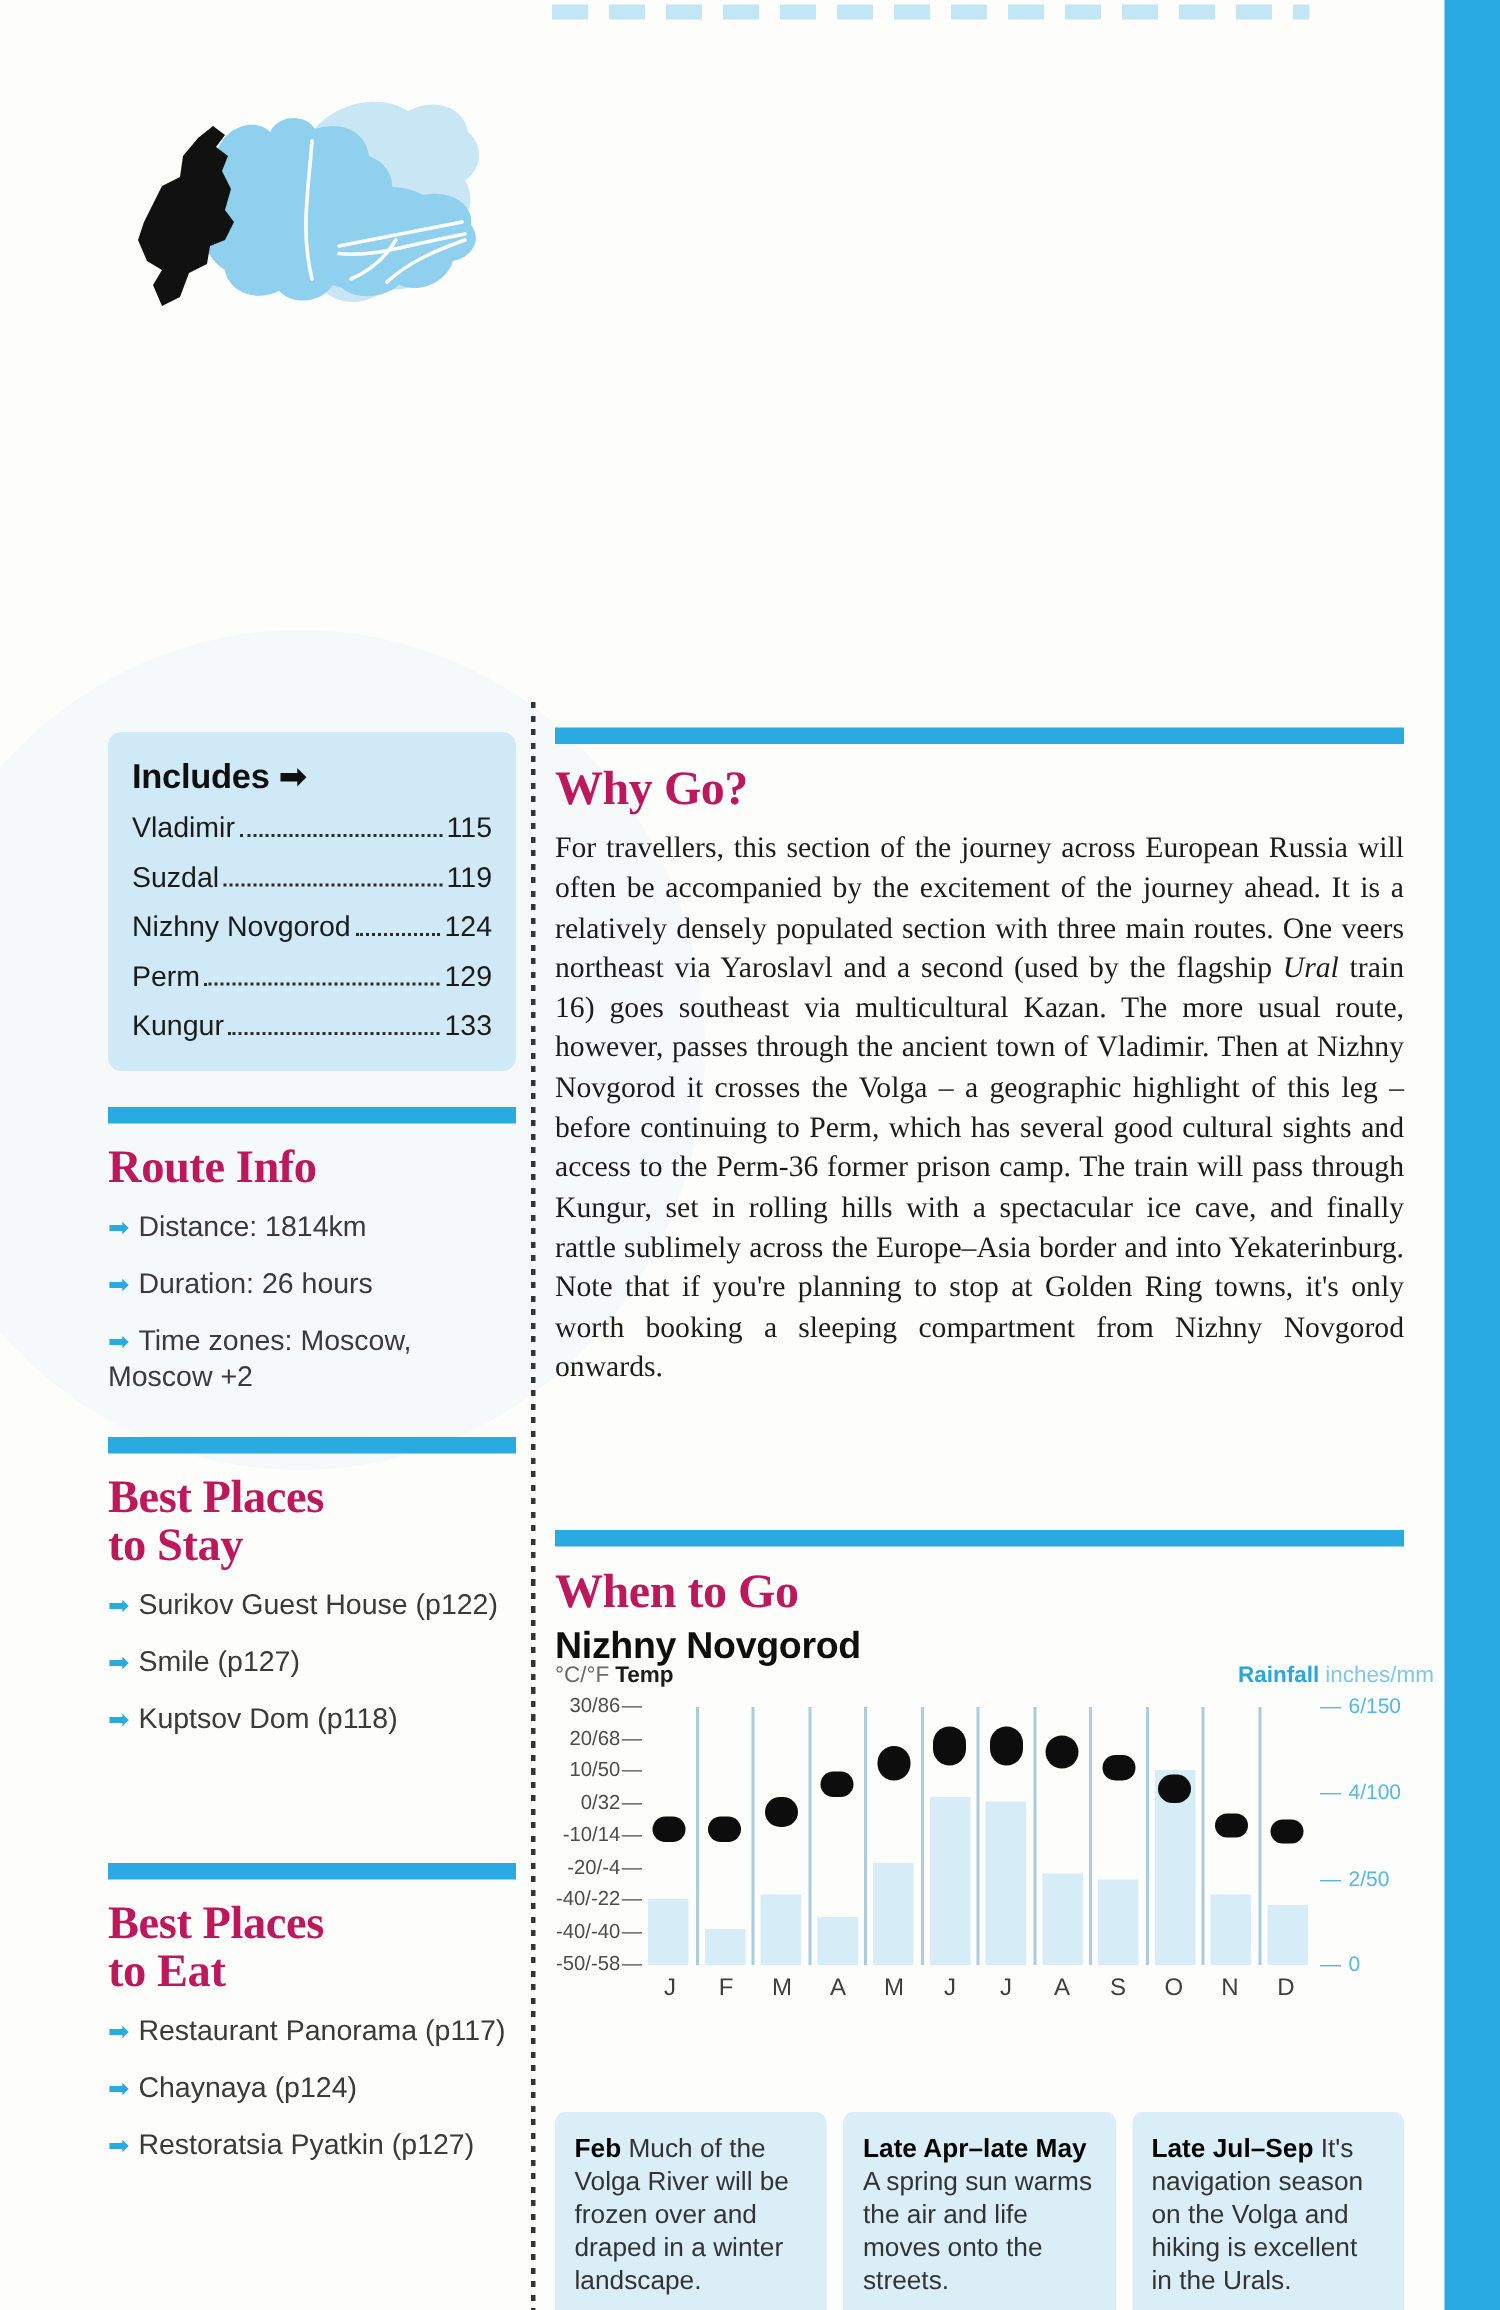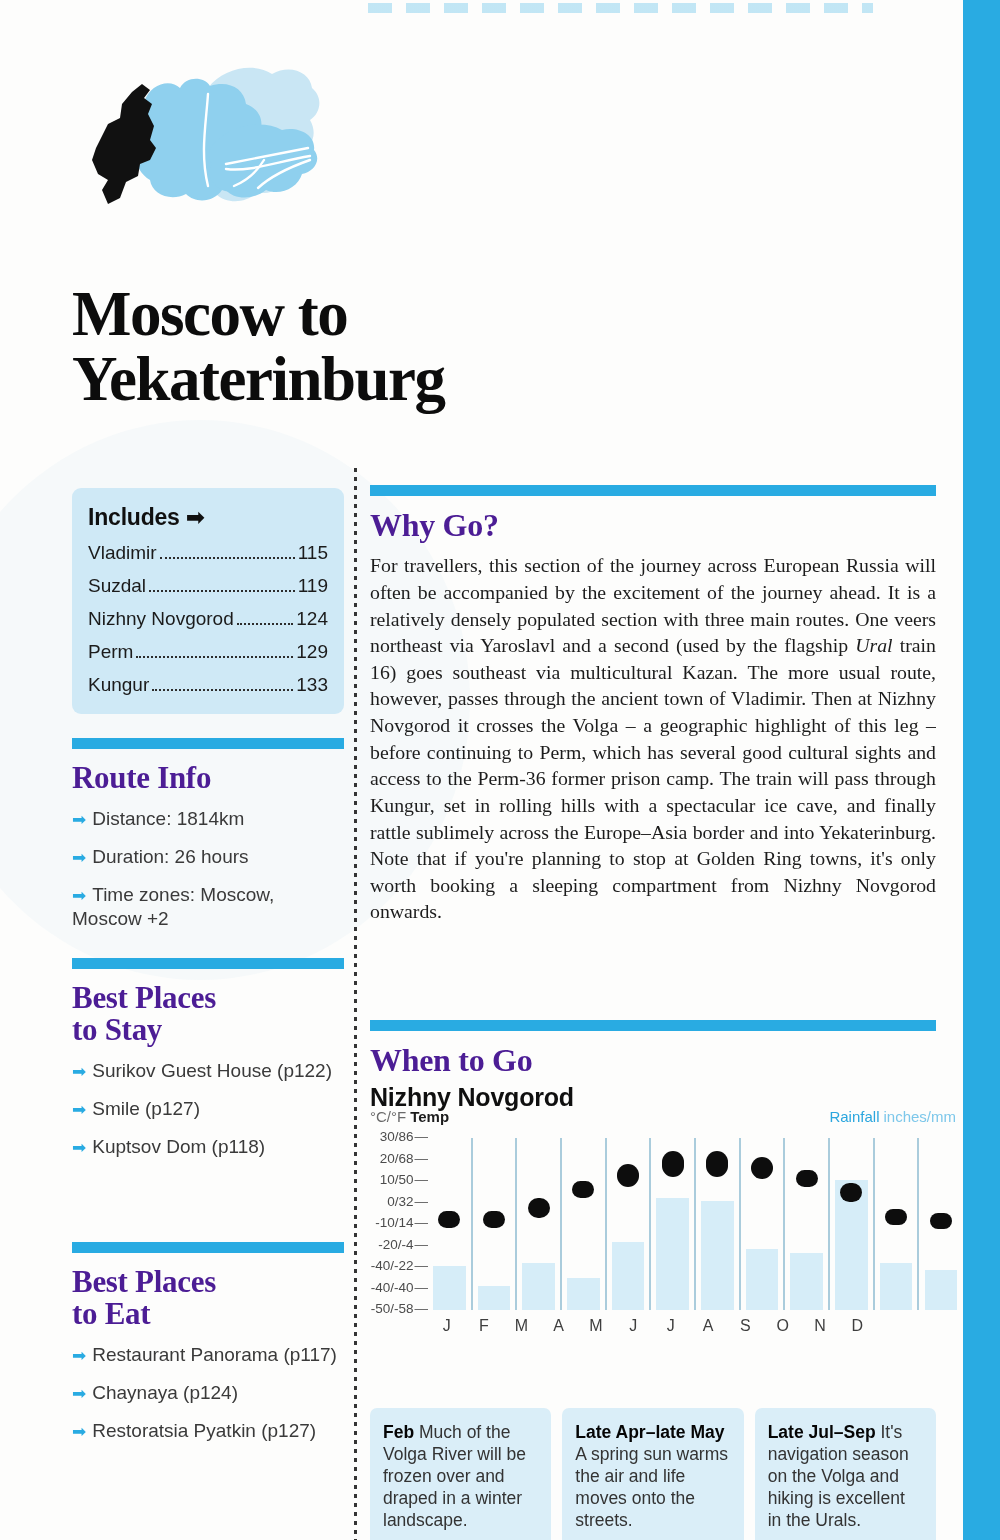--- a/index.html
+++ b/index.html
@@ -25,36 +25,36 @@
   .includes{position:absolute;left:72px;top:488px;width:272px;box-sizing:border-box;
     background:#cfe9f6;border-radius:9px;padding:16px 16px 18px;}
   .includes h2{margin:0 0 6px;font-size:23px;font-weight:bold;color:#101010;letter-spacing:-.2px;}
   .includes h2 .arr{margin-left:6px;font-family:"DejaVu Sans",sans-serif;}
   .inc-row{display:flex;align-items:baseline;font-size:19px;color:#1b1b1b;margin-top:11px;}
   .inc-dots{flex:1;border-bottom:2.5px dotted #2c2c2c;margin:0 3px 4px;}
   .inc-page{white-space:nowrap;}
   
   .lsec{position:absolute;left:72px;width:272px;}
   .sec-bar{height:11px;background:#29abe2;}
-  .lsec h2, .rsec h2{font-family:"Liberation Serif",serif;font-weight:bold;color:#4c1d95;
+  .lsec h2, .rsec h2{font-family:"Liberation Serif",serif;font-weight:bold;color:#be185d;
     font-size:31px;line-height:1.04;margin:13px 0 4px;letter-spacing:-.3px;}
   .blist{margin:0;padding:0;list-style:none;}
   .blist li{font-size:19px;line-height:1.3;color:#3a3a3a;margin-top:13px;}
   .blist .arr{color:#29abe2;font-family:"DejaVu Sans",sans-serif;font-size:17px;margin-right:6px;}
   
   .rsec{position:absolute;left:370px;width:566px;}
   .why-body{font-family:"Liberation Serif",serif;font-size:19.8px;line-height:1.345;
     text-align:justify;color:#1c1c1c;margin-top:10px;}
   .why-body .it{font-style:italic;}
   .city{font-size:25px;font-weight:bold;color:#0f0f0f;margin-top:6px;letter-spacing:-.2px;}
   
   .chart{position:absolute;left:370px;top:1108px;width:592px;}
   .chart-head{display:flex;justify-content:space-between;font-size:15px;height:22px;align-items:flex-start;}
   .ch-left .units{color:#6a6a6a;} .ch-left .ttl{color:#1c1c1c;font-weight:bold;margin-left:4px;}
-  .ch-right{padding-right:6px;} .ch-right .ttl{color:#2aa6de;font-weight:normal;}
+  .ch-right{padding-right:6px;} .ch-right .ttl{color:#2aa6de;font-weight:bold;}
   .ch-right .units{color:#7cc7ea;margin-left:4px;}
   .chart-body{display:flex;margin-top:8px;}
   .ax-left{position:relative;width:58px;height:172px;}
   .ax-left .tick{position:absolute;right:0;white-space:nowrap;font-size:13.5px;color:#4c4c4c;}
   .ax-left .tick .dash{color:#5a5a5a;margin-left:1px;}
   .plot{position:relative;height:172px;flex:1;display:flex;}
   .pcol{position:relative;flex:1;}
   .pcol:not(:last-child){border-right:2px solid #aaccdc;}
   .bar{position:absolute;bottom:0;left:12%;width:76%;background:#d6edf8;}
   .dot{position:absolute;left:50%;transform:translateX(-50%);width:22px;background:#0d0d0d;border-radius:12px;}
@@ -84,24 +84,20 @@
     <g fill="none" stroke="#ffffff" stroke-width="2.4" stroke-linecap="round">
       <path d="M150 42 C148 72 142 102 150 134"></path>
       <path d="M168 112 L250 96"></path>
       <path d="M168 117 C192 120 218 110 252 104"></path>
       <path d="M200 136 C215 122 235 114 252 108"></path>
       <path d="M176 134 C190 128 200 118 206 108"></path>
     </g>
     <path fill="#111111" d="M38 96 L50 72 L62 66 L64 52 L74 40 L84 32 L92 38 L86 46 L94 52 L90 62 L96 74 L92 88 L98 96 L92 108 L82 112 L80 124 L68 130 L62 146 L50 152 L44 138 L50 128 L40 122 L34 108 Z"></path>
   </svg>
 
-  <div class="title">
-    <div>Moscow to</div>
-    <div>Yekaterinburg</div>
-  </div>
 
   <div class="col-sep"></div>
 
   <div class="includes">
     <h2>
       <span>Includes</span><span class="arr">➡</span>
     </h2>
     <div id="includes-list">
         <div class="inc-row">
           <span>Vladimir</span>
@@ -242,20 +238,26 @@
             <div class="dot" style="top: 45.15px; height: 19.35px;"></div>
           </div>
           <div class="pcol">
             <div class="bar" style="height: 47.0133px;"></div>
             <div class="dot" style="top: 70.95px; height: 16px;"></div>
           </div>
           <div class="pcol">
             <div class="bar" style="height: 40.1333px;"></div>
             <div class="dot" style="top: 75.25px; height: 16px;"></div>
           </div>
+        </div>
+      <div class="ax-right" id="ax-right">
+          <div class="tick" style="top: -9px;"><span class="dash">—</span><span>6/150</span></div>
+          <div class="tick" style="top: 48.3333px;"><span class="dash">—</span><span>4/100</span></div>
+          <div class="tick" style="top: 105.667px;"><span class="dash">—</span><span>2/50</span></div>
+          <div class="tick" style="top: 163px;"><span class="dash">—</span><span>0</span></div>
         </div>
     </div>
     <div class="months" id="months">
         <span>J</span>
         <span>F</span>
         <span>M</span>
         <span>A</span>
         <span>M</span>
         <span>J</span>
         <span>J</span>

